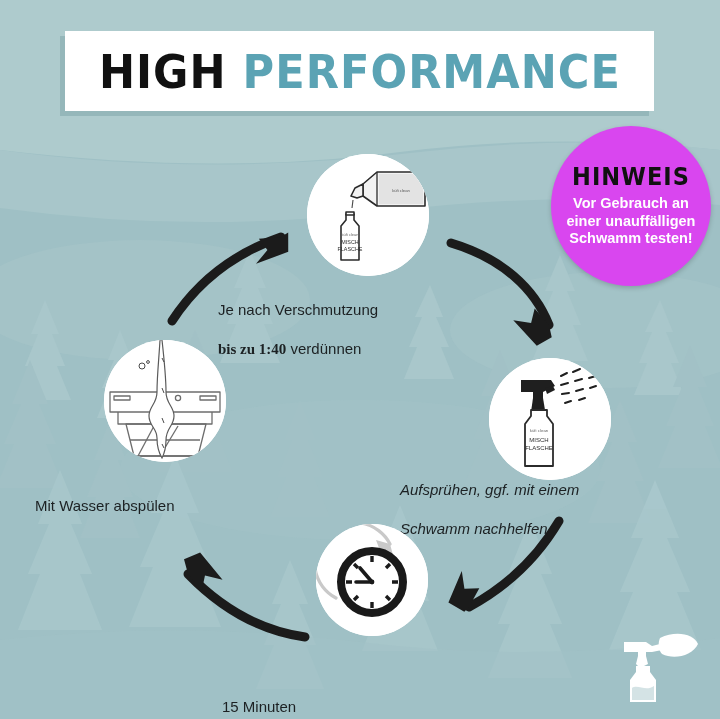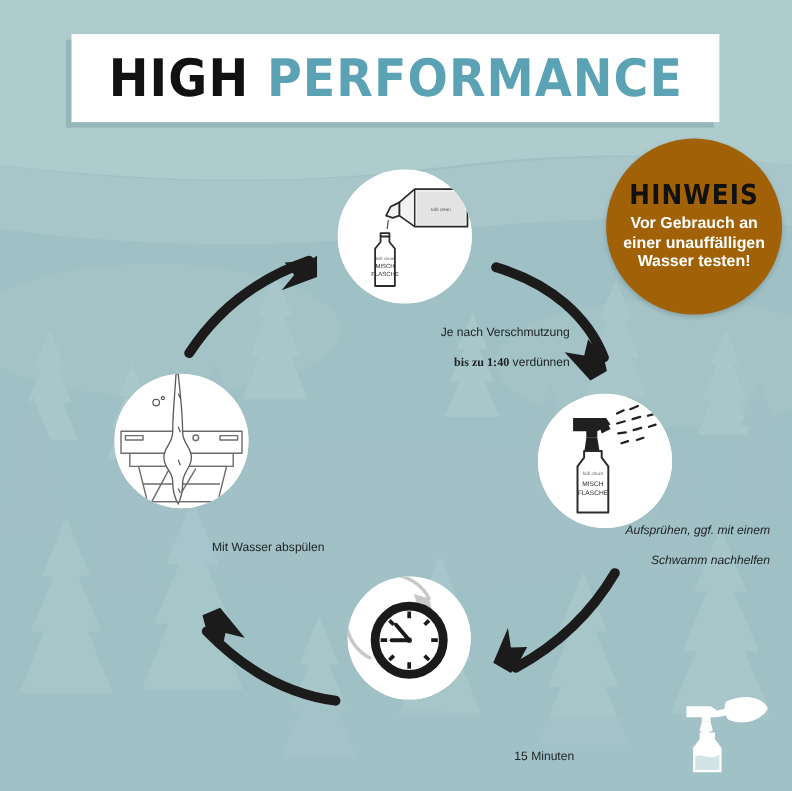--- a/index.html
+++ b/index.html
@@ -27,21 +27,21 @@
     white-space:nowrap;line-height:1;
     transform:scaleX(1.02);
   }
   .t-black{color:#111111;}
   .t-teal{color:#5ba3b4;}
 
   
   .badge{
     position:absolute;left:551px;top:126px;width:160px;height:160px;
     border-radius:50%;
-    background:#a16207;
+    background:#d946ef;
     box-shadow:0 2px 5px rgba(0,0,0,0.18);
     display:flex;flex-direction:column;align-items:center;justify-content:center;
     text-align:center;overflow:hidden;
   }
   .badge-title{
     font-family:"DejaVu Sans Condensed","Liberation Sans Narrow","Liberation Sans",sans-serif;
     font-weight:700;font-size:25px;color:#111;letter-spacing:1px;
     line-height:1;margin-bottom:6px;
   }
   .badge-body{
@@ -49,22 +49,22 @@
     padding:0 10px;
   }
 
   
   .node{position:absolute;}
   .node-circle{
     position:absolute;border-radius:50%;background:#ffffff;overflow:hidden;
   }
   .node-svg{display:block;width:100%;height:100%;}
   .node-label{
-    position:absolute;text-align:right;color:#1c2123;
-    font-size:11px;line-height:1.28;white-space:pre-line;
+    position:absolute;text-align:left;color:#1c2123;
+    font-size:15px;line-height:1.28;white-space:pre-line;
   }
   .node-label b{font-weight:700;font-family:Liberation Serif, serif;}
 
   
   #node-dilute .node-circle{left:307px;top:154px;width:122px;height:122px;}
   #node-dilute .node-label{left:218px;top:281px;width:300px;}
 
   #node-spray  .node-circle{left:489px;top:358px;width:122px;height:122px;}
   #node-spray  .node-label{left:400px;top:461px;width:300px;font-style:italic;}
 
@@ -129,21 +129,21 @@
       <path d="M0,640 Q180,620 360,642 Q540,664 720,638 V719 H0 Z" fill="#a1c2c7" opacity="0.6"></path>
     </svg>
   </div>
 
   <div class="banner">
     <div class="banner-title"><span class="t-black">HIGH</span> <span class="t-teal">PERFORMANCE</span></div>
   </div>
 
   <div class="badge">
     <div class="badge-title">HINWEIS</div>
-    <div class="badge-body">Vor Gebrauch an einer unauffälligen Wasser testen!</div>
+    <div class="badge-body">Vor Gebrauch an einer unauffälligen Schwamm testen!</div>
   </div>
 
   <div class="arrows">
     <svg viewBox="0 0 720 719">
       <g fill="none" stroke="#1b1b1b" stroke-linecap="round" stroke-width="9">
 
         <path d="M172,321 C196,284 232,254 281,237"></path>
 
         <path d="M451,243 C502,258 535,289 549,325"></path>
 

